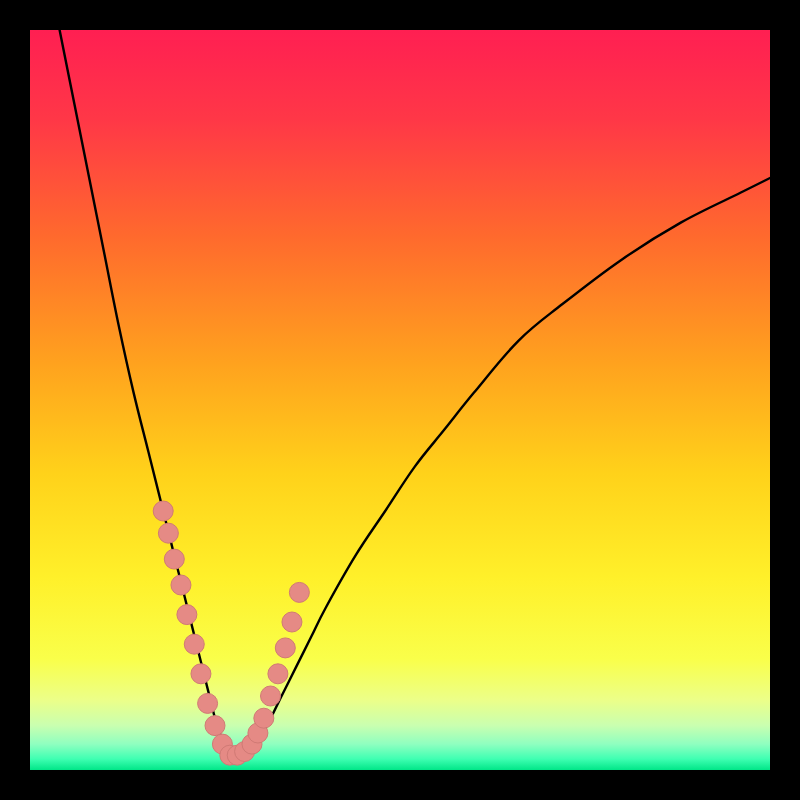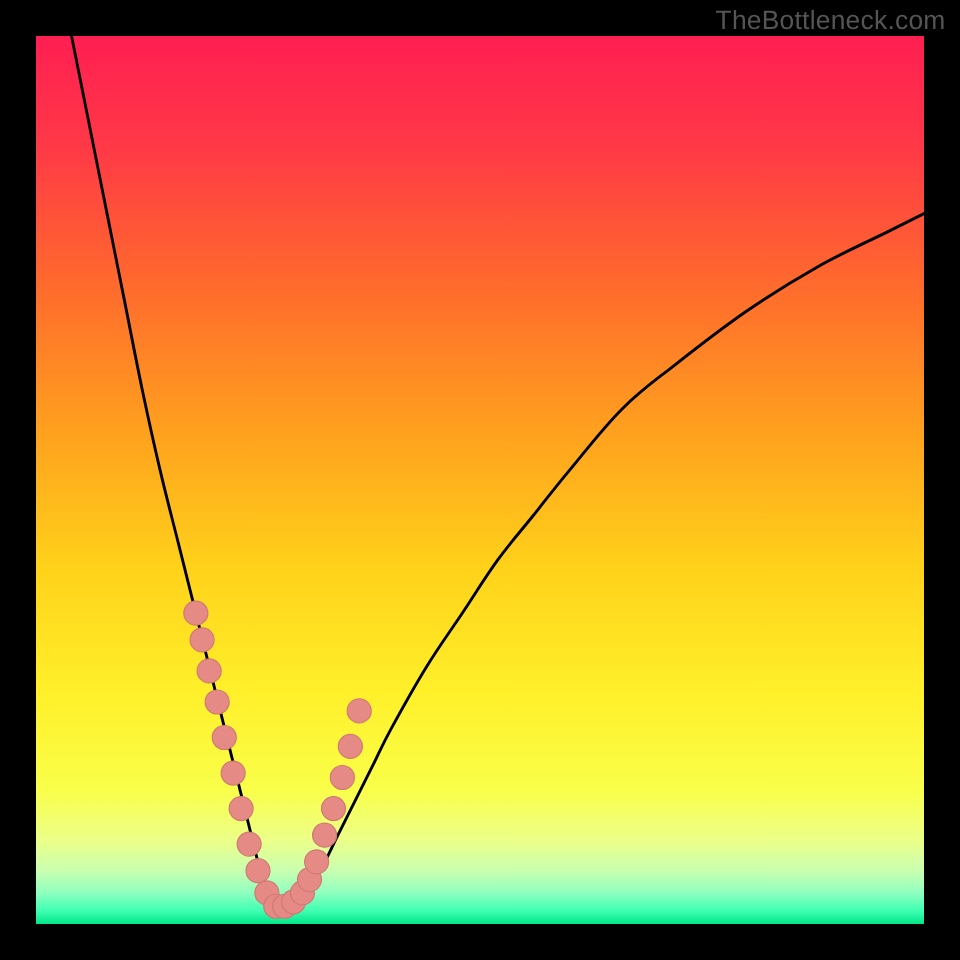--- a/index.html
+++ b/index.html
@@ -38,21 +38,20 @@
     font-weight: 500;
     letter-spacing: 0.2px;
     user-select: none;
   }
   svg { display: block; }
 </style>
 </head>
 <body>
 
 <div class="frame">
-  <div class="watermark">TheBottleneck.com</div>
 
   <div class="plot-area">
     <svg id="bg-svg" width="740" height="740" viewBox="0 0 740 740" preserveAspectRatio="none" class="gradient-bg">
       <defs>
         <linearGradient id="vgrad" x1="0" y1="0" x2="0" y2="1">
             <stop offset="0.00%" stop-color="#ff1f52"></stop>
             <stop offset="12.00%" stop-color="#ff3747"></stop>
             <stop offset="28.00%" stop-color="#ff6a2d"></stop>
             <stop offset="45.00%" stop-color="#ffa21e"></stop>
             <stop offset="60.00%" stop-color="#ffd21a"></stop>

